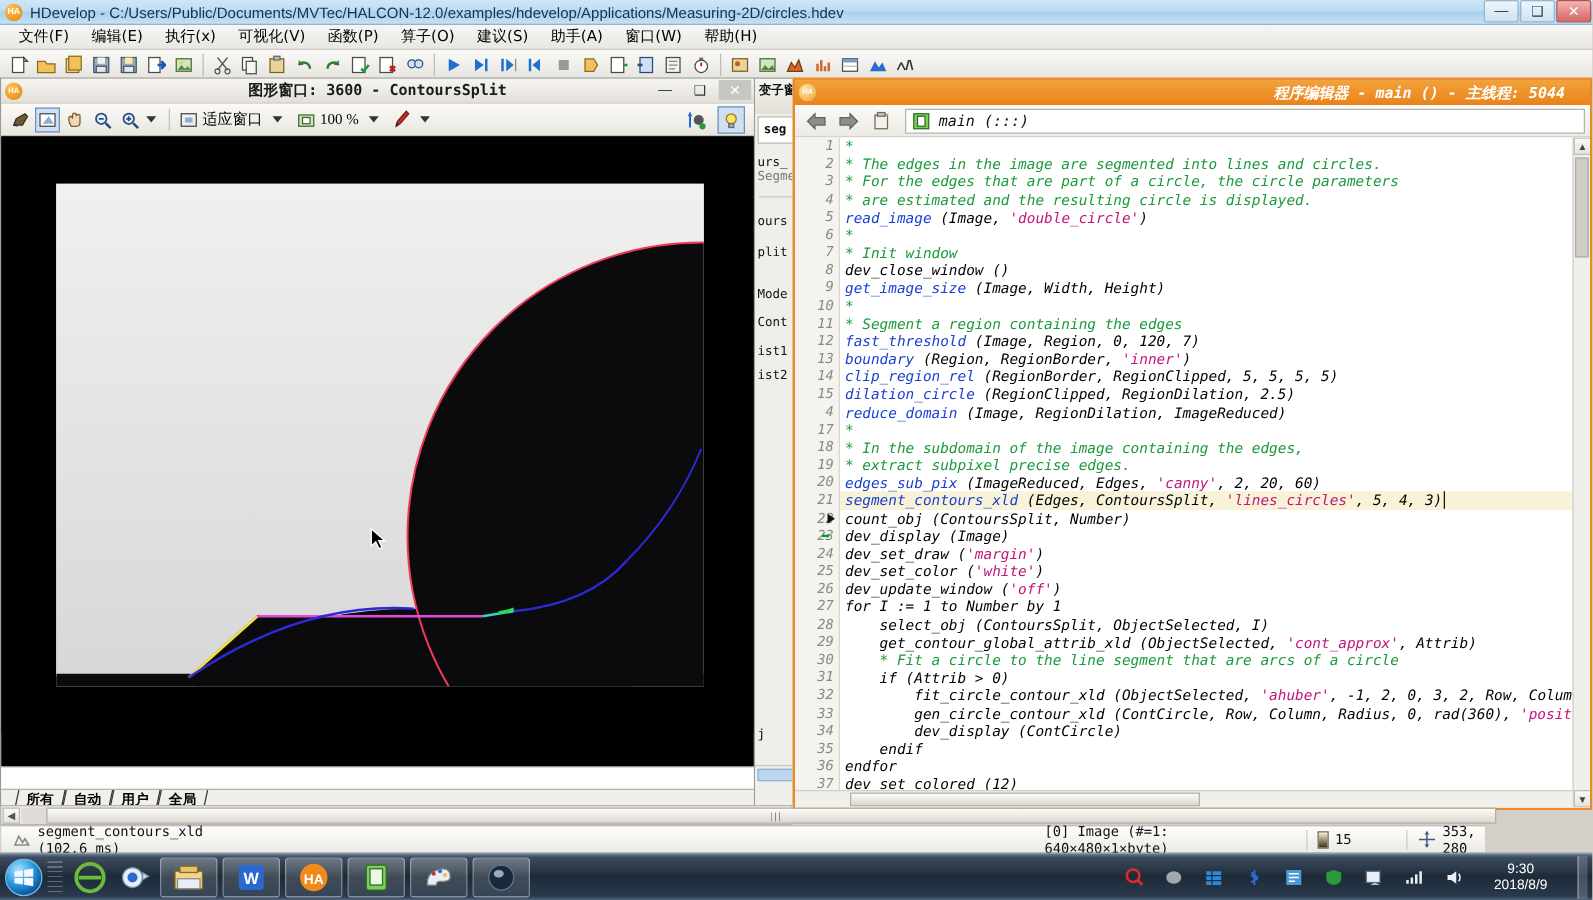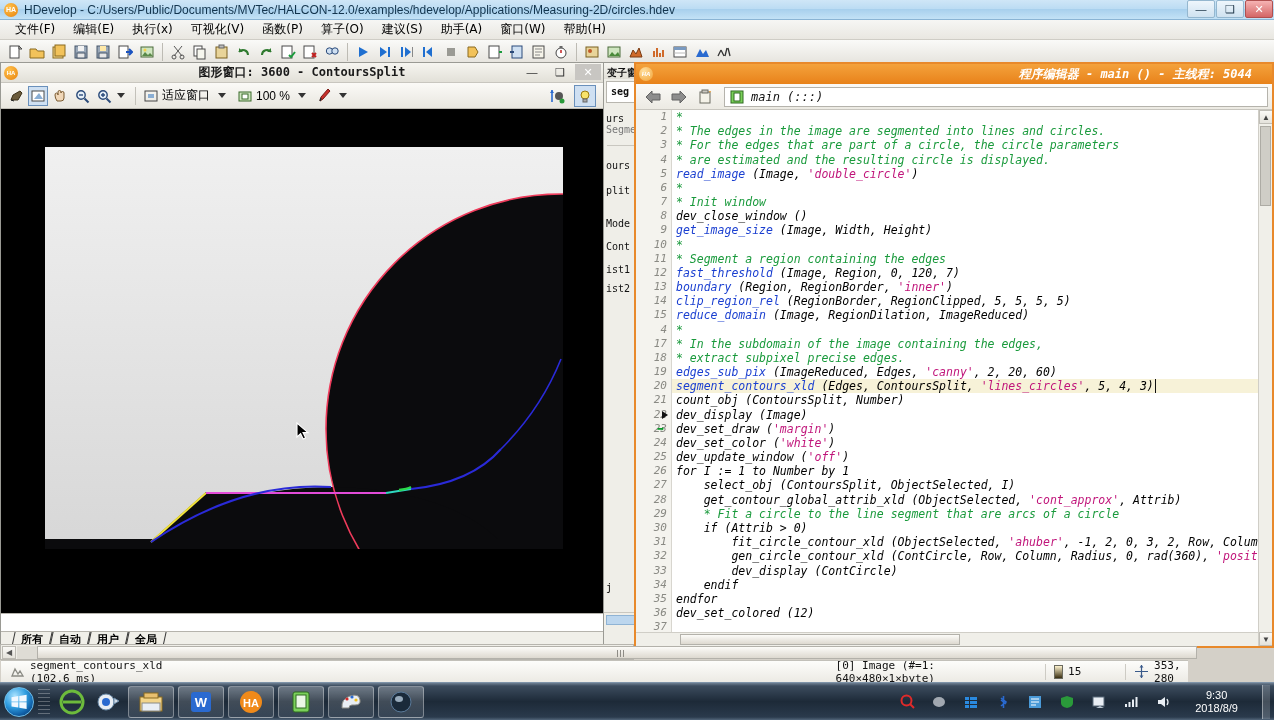--- a/index.html
+++ b/index.html
@@ -102,21 +102,21 @@
 
   .gfx-toolbar {
     height: 26px; flex: 0 0 auto;
     background: linear-gradient(to bottom,#fbfaf7,#e8e6df);
     border-bottom: 1px solid #c0beb7;
     display: flex; align-items: center; padding-left: 4px; position: relative;
   }
   .gfx-toolbar .gsep { width:1px;height:18px;background:#c3c1ba;margin:0 4px;}
   .gcombo {
     display:flex;align-items:center;font-size:12px;color:#000;gap:3px;
-    font-family:Liberation Sans, sans-serif;
+    font-family:Liberation Serif, serif;
   }
   .gcaret { width:0;height:0;border-left:4px solid transparent;border-right:4px solid transparent;border-top:5px solid #333; }
 
   .gfx-canvas { flex: 1 1 auto; background: #000; position: relative; overflow: hidden; }
   .gfx-status { height: 18px; flex:0 0 auto; background:#fff; border-top:1px solid #b5b3ac; }
   .gfx-tabs {
     height: 16px; flex:0 0 auto; background:#f0efe9;
     display:flex; align-items:flex-end; padding-left: 12px; gap:0px;
     border-top:1px solid #b5b3ac;
   }
@@ -127,21 +127,21 @@
     transform: skewX(-12deg);
   }
   .gtab span { display:inline-block; transform: skewX(12deg); }
 
   
   .varpanel {
     position: absolute; left: 604px; top: 62px; width: 36px; height: 586px;
     background:#efeee8; border:1px solid #9a9a94; border-left:none;
     overflow:hidden;
   }
-  .varpanel .vp-top { height:16px;background:linear-gradient(to bottom,#f6f5f0,#e2e0d8);
+  .varpanel .vp-top { height:28px;background:linear-gradient(to bottom,#f6f5f0,#e2e0d8);
     font-size:10px;font-weight:bold;font-family:"DejaVu Sans Mono",monospace;
     color:#111; padding-left:3px; line-height:20px; white-space:nowrap; overflow:hidden;}
   .varpanel .vp-sb { height:22px; background:#fff; border:1px solid #b8b6af; margin:2px;
     font-size:10px;font-weight:bold;font-family:"DejaVu Sans Mono",monospace;
     line-height:20px; padding-left:4px; color:#111; white-space:nowrap; overflow:hidden;}
   .vp-row { font-size:10px; font-weight:normal; font-family:"DejaVu Sans Mono",monospace;
     color:#111; padding-left:2px; white-space:nowrap; overflow:hidden; }
 
   
   .editor {
@@ -713,20 +713,21 @@
           <div class="cline"><span style="padding-left:4px"></span><span class="tok-op">read_image</span> (Image, <span class="tok-str">'double_circle'</span>)</div>
           <div class="cline"><span style="padding-left:4px"></span><span class="tok-cm">*</span></div>
           <div class="cline"><span style="padding-left:4px"></span><span class="tok-cm">* Init window</span></div>
           <div class="cline"><span style="padding-left:4px"></span>dev_close_window ()</div>
           <div class="cline"><span style="padding-left:4px"></span><span class="tok-op">get_image_size</span> (Image, Width, Height)</div>
           <div class="cline"><span style="padding-left:4px"></span><span class="tok-cm">*</span></div>
           <div class="cline"><span style="padding-left:4px"></span><span class="tok-cm">* Segment a region containing the edges</span></div>
           <div class="cline"><span style="padding-left:4px"></span><span class="tok-op">fast_threshold</span> (Image, Region, 0, 120, 7)</div>
           <div class="cline"><span style="padding-left:4px"></span><span class="tok-op">boundary</span> (Region, RegionBorder, <span class="tok-str">'inner'</span>)</div>
           <div class="cline"><span style="padding-left:4px"></span><span class="tok-op">clip_region_rel</span> (RegionBorder, RegionClipped, 5, 5, 5, 5)</div>
+          <div class="cline"><span style="padding-left:4px"></span><span class="tok-op">dilation_circle</span> (RegionClipped, RegionDilation, 2.5)</div>
           <div class="cline"><span style="padding-left:4px"></span><span class="tok-op">reduce_domain</span> (Image, RegionDilation, ImageReduced)</div>
           <div class="cline"><span style="padding-left:4px"></span><span class="tok-cm">*</span></div>
           <div class="cline"><span style="padding-left:4px"></span><span class="tok-cm">* In the subdomain of the image containing the edges,</span></div>
           <div class="cline"><span style="padding-left:4px"></span><span class="tok-cm">* extract subpixel precise edges.</span></div>
           <div class="cline"><span style="padding-left:4px"></span><span class="tok-op">edges_sub_pix</span> (ImageReduced, Edges, <span class="tok-str">'canny'</span>, 2, 20, 60)</div>
           <div class="cline hl-line"><span style="padding-left:4px"></span><span class="tok-op">segment_contours_xld</span> (Edges, ContoursSplit, <span class="tok-str">'lines_circles'</span>, 5, 4, 3)<span style="border-left:1.5px solid #111;margin-left:1px;"></span></div>
           <div class="cline"><span style="padding-left:4px"></span>count_obj (ContoursSplit, Number)</div>
           <div class="cline"><span style="padding-left:4px"></span>dev_display (Image)</div>
           <div class="cline"><span style="padding-left:4px"></span>dev_set_draw (<span class="tok-str">'margin'</span>)</div>
           <div class="cline"><span style="padding-left:4px"></span>dev_set_color (<span class="tok-str">'white'</span>)</div>

